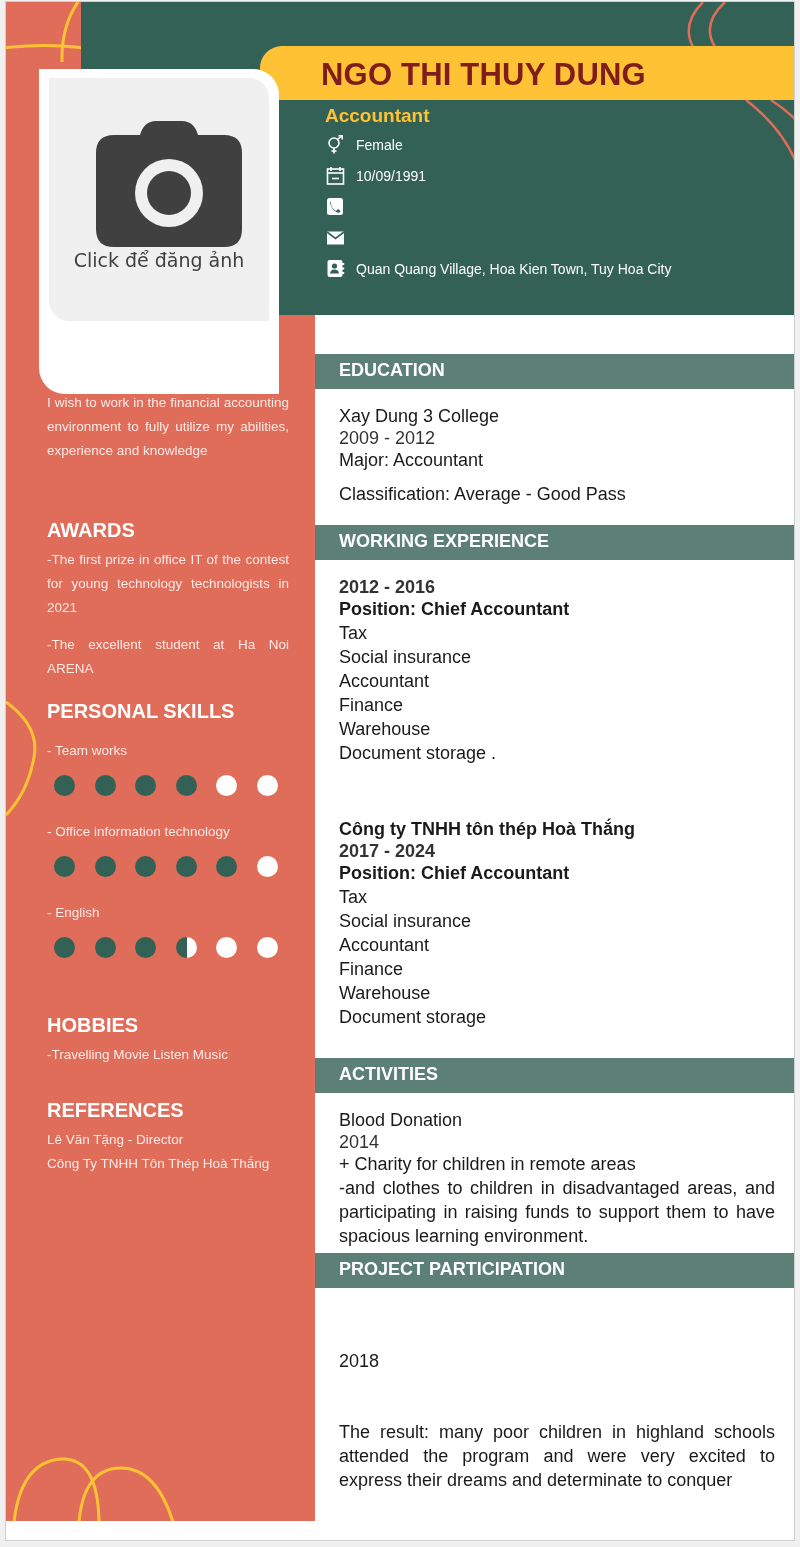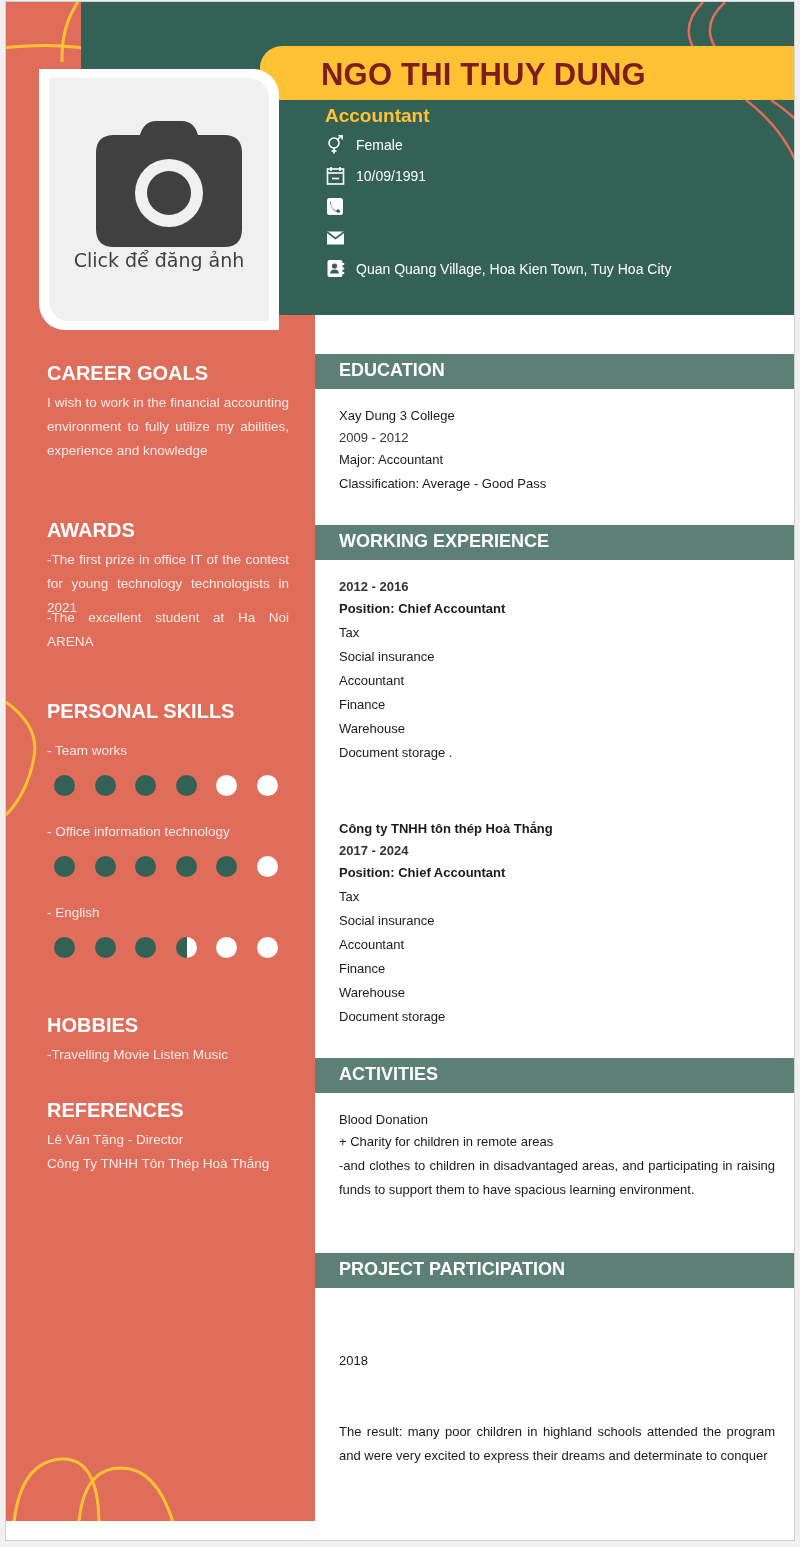--- a/index.html
+++ b/index.html
@@ -13,36 +13,36 @@
 
   .deco { position: absolute; pointer-events: none; }
 
   .name-band { position: absolute; left: 254px; top: 44px; width: 536px; height: 54px; background: #ffc234; border-radius: 22px 0 0 0; }
   .name { position: absolute; left: 315px; top: 55px; font-size: 31px; font-weight: bold; color: #7f1d1d; letter-spacing: 0.2px; }
   .title { position: absolute; left: 319px; top: 103px; font-size: 19px; font-weight: bold; color: #ffc234; }
 
   .contact { position: absolute; left: 320px; font-size: 14px; color: #ffffff; display: flex; align-items: center; }
   .contact .ic { width: 19px; height: 19px; margin-right: 11px; display: inline-flex; align-items: center; justify-content: center; }
 
-  .photo { position: absolute; left: 33px; top: 67px; width: 240px; height: 261px; background: #ffffff; border-radius: 0 26px 0 26px; }
+  .photo { position: absolute; left: 33px; top: 67px; width: 240px; height: 325px; background: #ffffff; border-radius: 0 26px 0 26px; }
   .photo-inner { position: absolute; left: 10px; top: 9px; width: 220px; height: 243px; background: #f0f0f0; border-radius: 0 20px 0 20px; }
   .photo-label { position: absolute; left: 0; width: 100%; top: 171px; text-align: center; font-family: "DejaVu Sans", sans-serif; font-size: 19px; color: #404040; }
 
   .side-title { position: absolute; left: 41px; font-size: 20px; font-weight: bold; color: #ffffff; }
   .side-text { position: absolute; left: 41px; width: 242px; font-size: 13.5px; line-height: 24px; color: #fbe9e5; text-align: justify; }
   .side-text.left { text-align: left; }
   .skill-label { position: absolute; left: 41px; font-size: 13.5px; color: #fbe9e5; }
   .dots { position: absolute; left: 48px; display: flex; gap: 19.5px; }
   .dot { width: 21px; height: 21px; border-radius: 50%; background: #ffffff; }
   .dot.full { background: #336155; }
   .dot.half { background: linear-gradient(90deg, #336155 50%, #ffffff 50%); }
 
   .sec-head { position: absolute; left: 309px; width: 481px; height: 35px; background: #5d8076; }
   .sec-head span { position: absolute; left: 24px; top: 6px; font-size: 18px; font-weight: bold; color: #ffffff; }
-  .main-text { position: absolute; left: 333px; width: 436px; font-size: 13px; line-height: 22px; color: #1a1a1a; }
+  .main-text { position: absolute; left: 333px; width: 436px; font-size: 18px; line-height: 22px; color: #1a1a1a; }
   .main-text .ln { display: block; }
   .main-text .b { font-weight: bold; }
   .main-text .muted { color: #333333; }
   .justify { text-align: justify; }
 </style>
 </head>
 <body>
 
 <div class="page">
 
@@ -57,21 +57,21 @@
     <svg class="deco" width="309" height="90" style="left:0;top:1430px">
       <path d="M 8 90 Q 15 30 55 27 Q 92 25 93 90" fill="none" stroke="#ffc234" stroke-width="3"></path>
       <path d="M 73 90 Q 78 36 115 36 Q 150 36 167 90" fill="none" stroke="#ffc234" stroke-width="3"></path>
     </svg>
 
     <div class="side-title" style="top:360px">CAREER GOALS</div>
     <div class="side-text" style="top:389px">I wish to work in the financial accounting environment to fully utilize my abilities, experience and knowledge</div>
 
     <div class="side-title" style="top:517px">AWARDS</div>
     <div class="side-text" style="top:546px">-The first prize in office IT of the contest for young technology technologists in 2021</div>
-    <div class="side-text" style="top:604px">-The excellent student at Ha Noi ARENA</div>
+    <div class="side-text" style="top:631px">-The excellent student at Ha Noi ARENA</div>
 
     <div class="side-title" style="top:698px">PERSONAL SKILLS</div>
 
     <div class="skill-label" style="top:741px">- Team works</div>
     <div class="dots" style="top:773px">
       <span class="dot full"></span>
       <span class="dot full"></span>
       <span class="dot full"></span>
       <span class="dot full"></span>
       <span class="dot"></span>
@@ -186,21 +186,21 @@
     </div>
   </div>
 
   <div class="sec-head" style="top:352px">
       <span>EDUCATION</span>
     </div>
   <div class="main-text" style="top:403px">
     <span class="ln">Xay Dung 3 College</span>
     <span class="ln muted">2009 - 2012</span>
     <span class="ln">Major: Accountant</span>
-    <span class="ln" style="margin-top:2px">Classification: Average - Good Pass</span>
+    <span class="ln" style="margin-top:12px">Classification: Average - Good Pass</span>
   </div>
 
   <div class="sec-head" style="top:523px">
       <span>WORKING EXPERIENCE</span>
     </div>
   <div class="main-text" style="top:574px">
     <span class="ln b muted">2012 - 2016</span>
     <span class="ln b">Position: Chief Accountant</span>
     <span class="ln" style="margin-top:2px">Tax</span>
     <span class="ln" style="margin-top:2px">Social insurance</span>
@@ -219,20 +219,21 @@
     <span class="ln" style="margin-top:2px">Finance</span>
     <span class="ln" style="margin-top:2px">Warehouse</span>
     <span class="ln" style="margin-top:2px">Document storage</span>
   </div>
 
   <div class="sec-head" style="top:1056px">
       <span>ACTIVITIES</span>
     </div>
   <div class="main-text" style="top:1107px">
     <span class="ln">Blood Donation</span>
+    <span class="ln muted">2014</span>
     <span class="ln">+ Charity for children in remote areas</span>
     <span class="ln justify" style="line-height:24px;margin-top:1px">-and clothes to children in disadvantaged areas, and participating in raising funds to support them to have spacious learning environment.</span>
   </div>
 
   <div class="sec-head" style="top:1251px">
       <span>PROJECT PARTICIPATION</span>
     </div>
   <div class="main-text muted" style="top:1348px">2018</div>
   <div class="main-text justify" style="top:1418px; line-height:24px">The result: many poor children in highland schools attended the program and were very excited to express their dreams and determinate to conquer</div>
 

